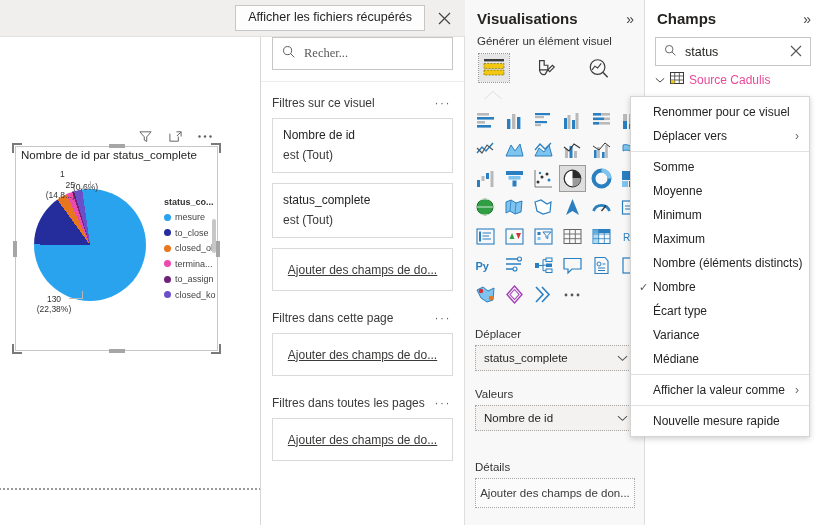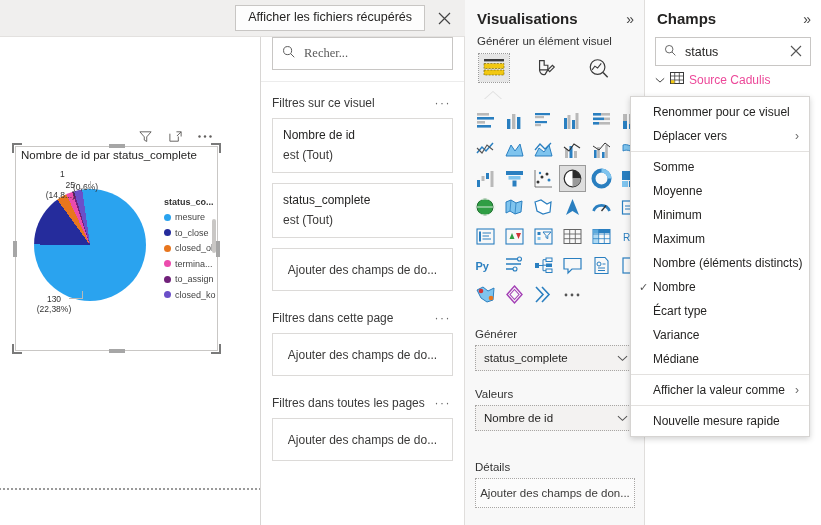--- a/index.html
+++ b/index.html
@@ -112,21 +112,21 @@
   .dots { letter-spacing: 1.5px; color: #666; font-size: 12px; cursor: pointer; }
   .filter-card {
     margin: 0 11px 10px 11px; border: 1px solid #dcdad8; background: #fff;
     padding: 9px 10px 10px 10px;
   }
   .filter-card .fc-name { font-size: 12px; color: #252423; margin-bottom: 6px; }
   .filter-card .fc-val { font-size: 12px; color: #3b3a39; }
   .filter-drop {
     margin: 0 11px 6px 11px; border: 1px solid #dcdad8; background: #fff;
     height: 43px; display: flex; align-items: center; justify-content: center;
-    font-size: 12px; color: #3b3a39;
+    font-size: 12px; color: #3b3a39; text-decoration: underline;
   }
 
   
   .viz-pane {
     position: absolute; left: 465px; top: 0; width: 180px; height: 525px;
     background: #f8f8f8; border-right: 1px solid #e0dedc;
   }
   .pane-hdr {
     display: flex; align-items: center; justify-content: space-between;
     padding: 10px 10px 6px 12px;
@@ -649,21 +649,21 @@
         <div class="viz-ic">
           <svg width="21" height="21" viewBox="0 0 21 21">
             <circle cx="4" cy="11" r="1.4" fill="#555"></circle>
             <circle cx="10" cy="11" r="1.4" fill="#555"></circle>
             <circle cx="16" cy="11" r="1.4" fill="#555"></circle>
           </svg>
         </div>
       </div>
 
     <div class="well" style="top:328px;">
-      <div class="well-label">Générer</div>
+      <div class="well-label">Déplacer</div>
       <div class="well-field">
         <span>status_complete</span>
         <span>
           <svg width="11" height="8" viewBox="0 0 12 8">
               <path d="M1 2 L6 6.5 L11 2" fill="none" stroke="#555" stroke-width="1.1"></path>
             </svg>
         </span>
       </div>
     </div>
 

